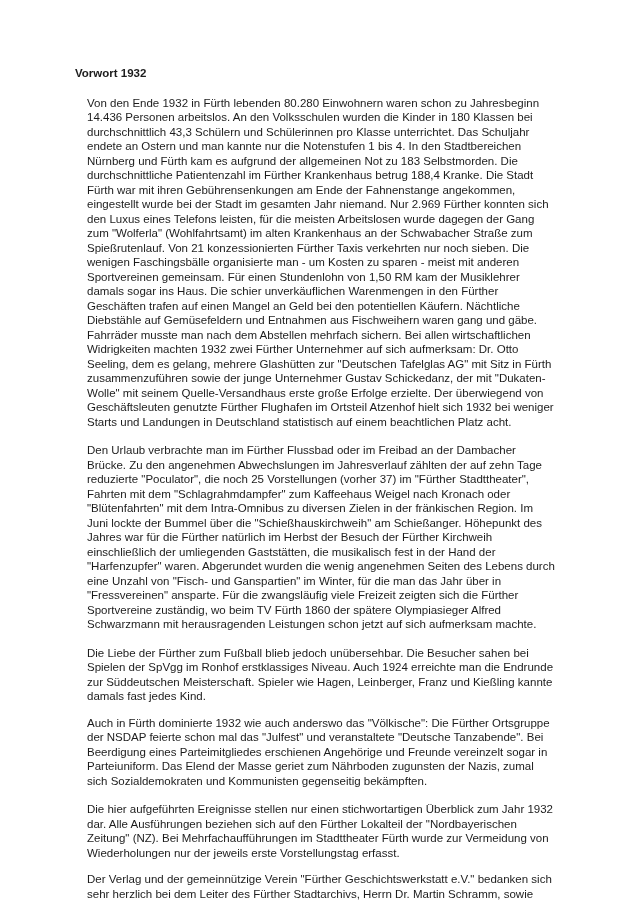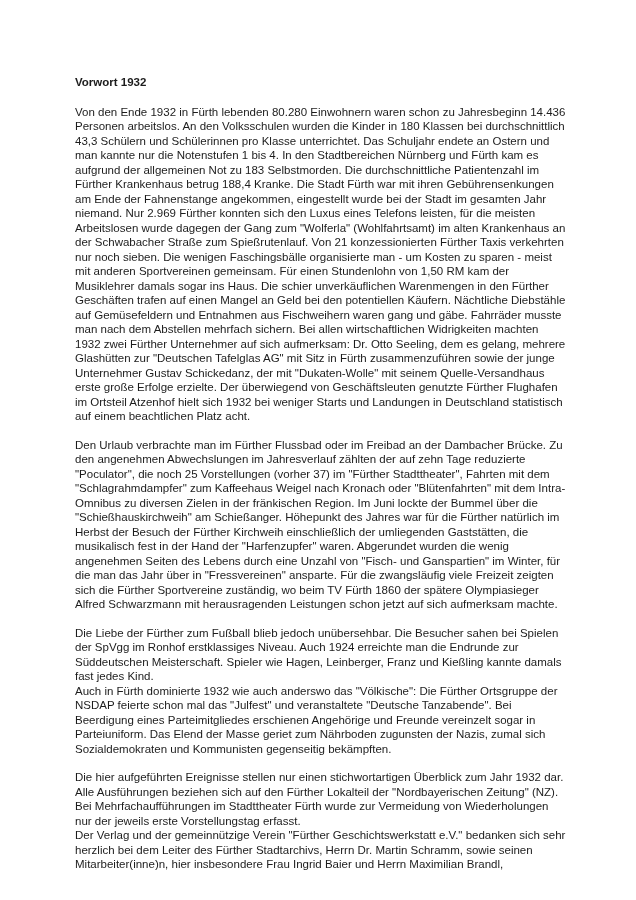--- a/index.html
+++ b/index.html
@@ -21,24 +21,24 @@
     width: 492px;
     font-size: 11.5px;
     line-height: 14.5px;
     color: #1c1c1c;
     text-align: left;
   }
   .doc-title {
     font-size: 11.5px;
     line-height: 14.5px;
     font-weight: bold;
-    margin: 9px 0 15px 0;
+    margin: 0 0 15px 0;
   }
   .para {
-    margin: 0;
+    margin: 12px;
     word-spacing: normal;
   }
   .para.gap {
     margin-top: 14px;
   }
 </style>
 </head>
 <body>
 
 <div class="page">

